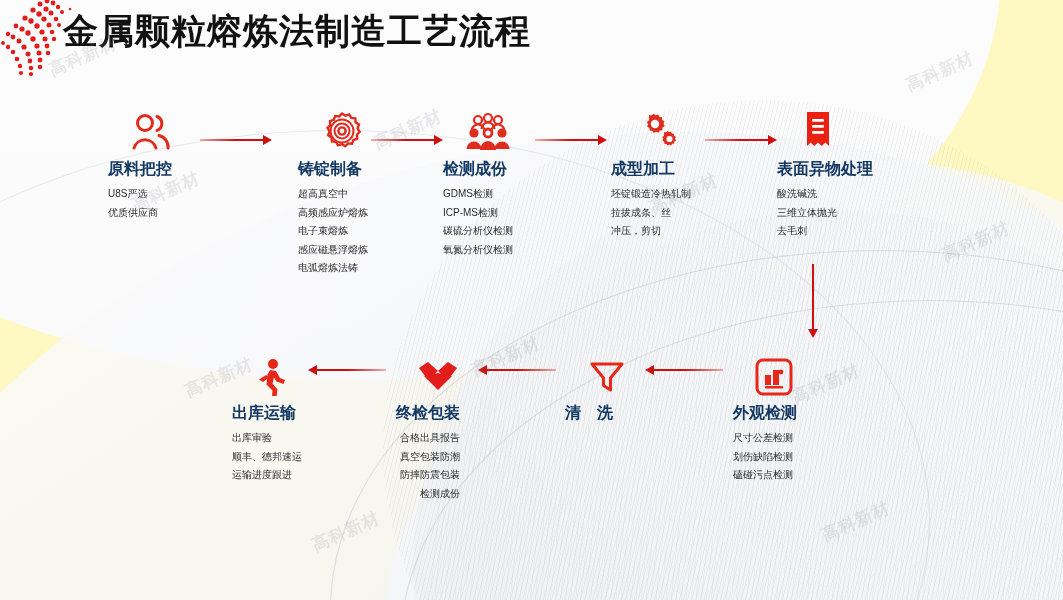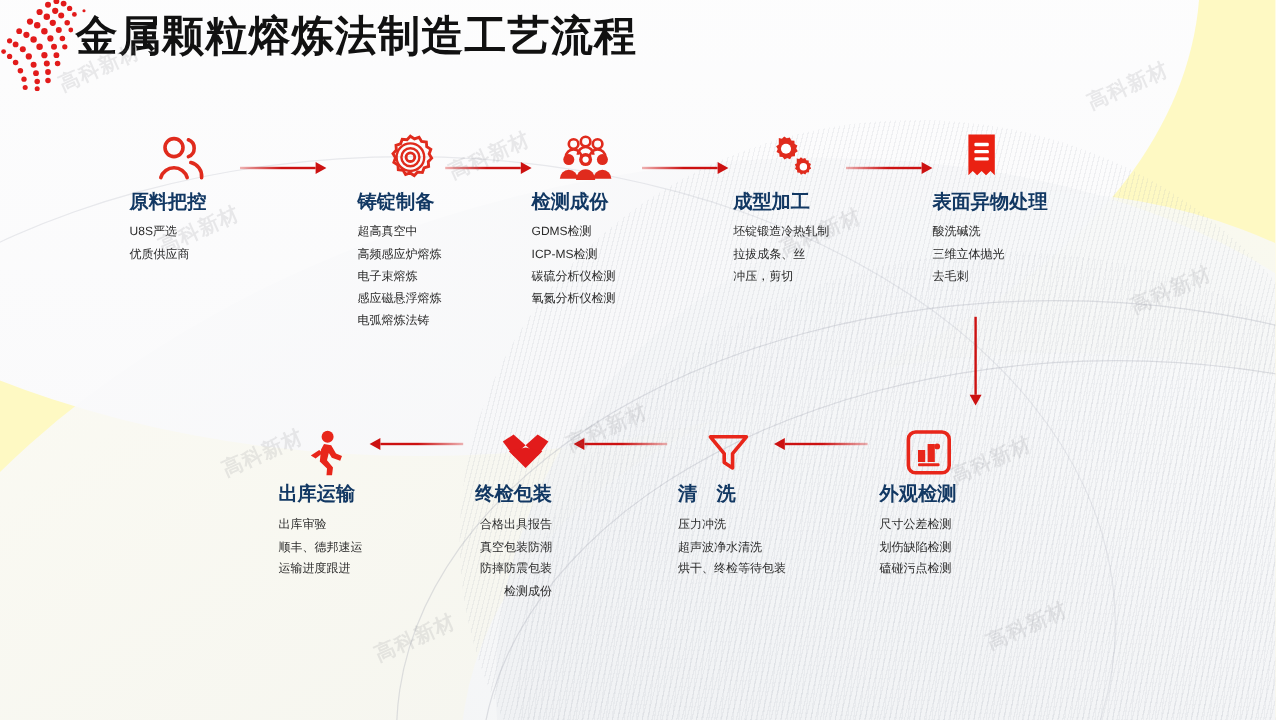--- a/index.html
+++ b/index.html
@@ -418,25 +418,20 @@
 
   <div class="step" style="left:565px; top:352px; width:118px;">
     <div class="step-icon">
       <svg width="40" height="38" viewBox="0 0 40 38">
         <g fill="none" stroke="#e8261a" stroke-width="3" stroke-linejoin="round">
           <path d="M5 6 h30 l-11.5 14 v12 l-7-4.5 v-7.5z"></path>
         </g>
       </svg>
     </div>
     <div class="step-title">清　洗</div>
-    <div class="step-lines">
-      <div>压力冲洗</div>
-      <div>超声波净水清洗</div>
-      <div class="wrap" style="width:108px;">烘干、终检等待包装</div>
-    </div>
   </div>
 
   <div class="arrow-h left" style="left:478px; top:364px; width:78px;">
     <div class="head"></div>
       <div class="shaft"></div>
   </div>
 
   <div class="step" style="left:394px; top:352px;text-align:right;">
     <div class="step-icon">
       <svg width="44" height="36" viewBox="0 0 44 36">

